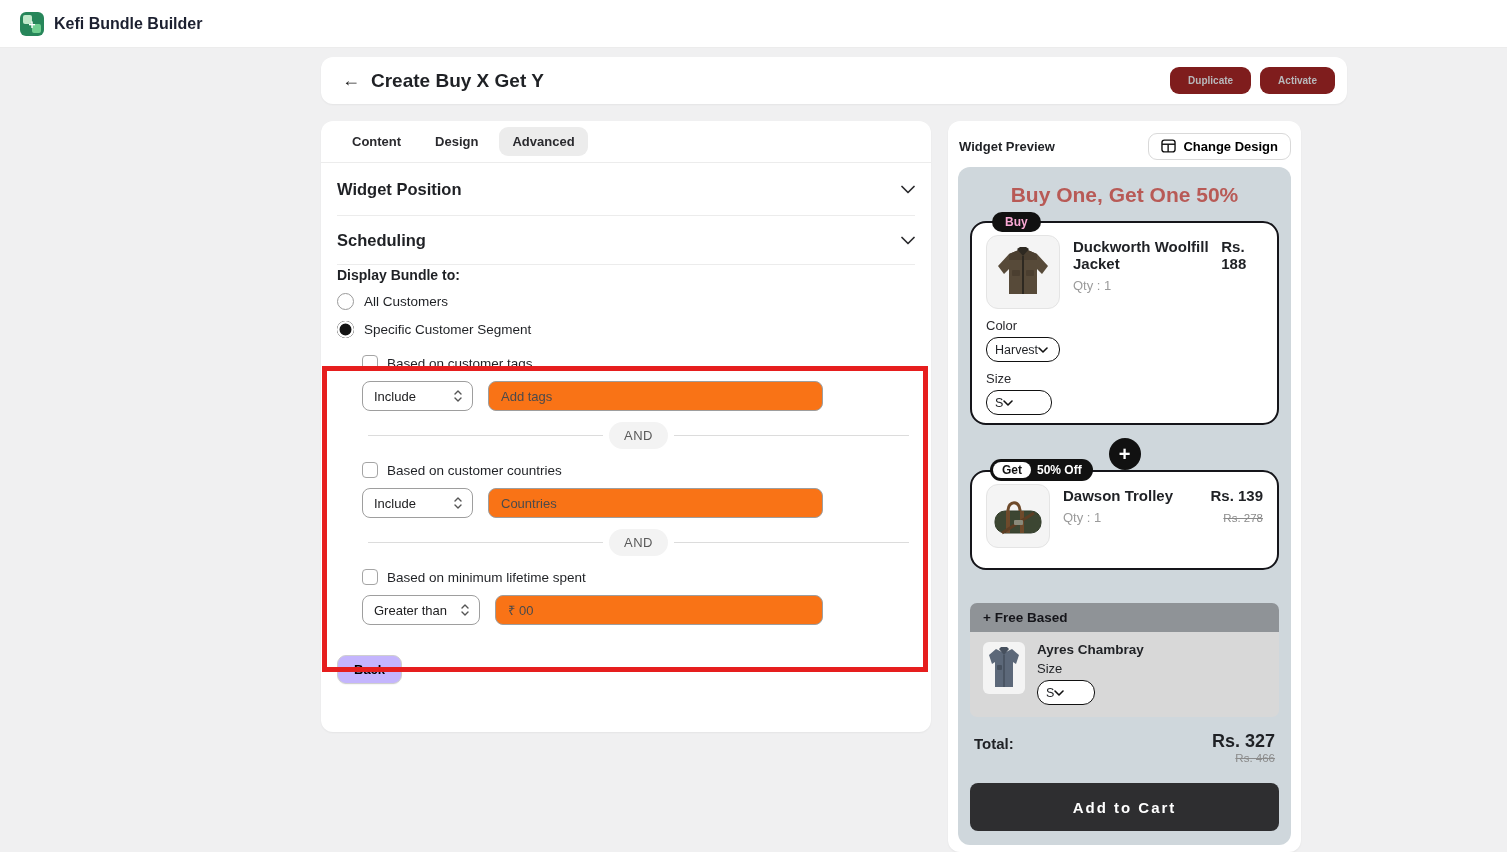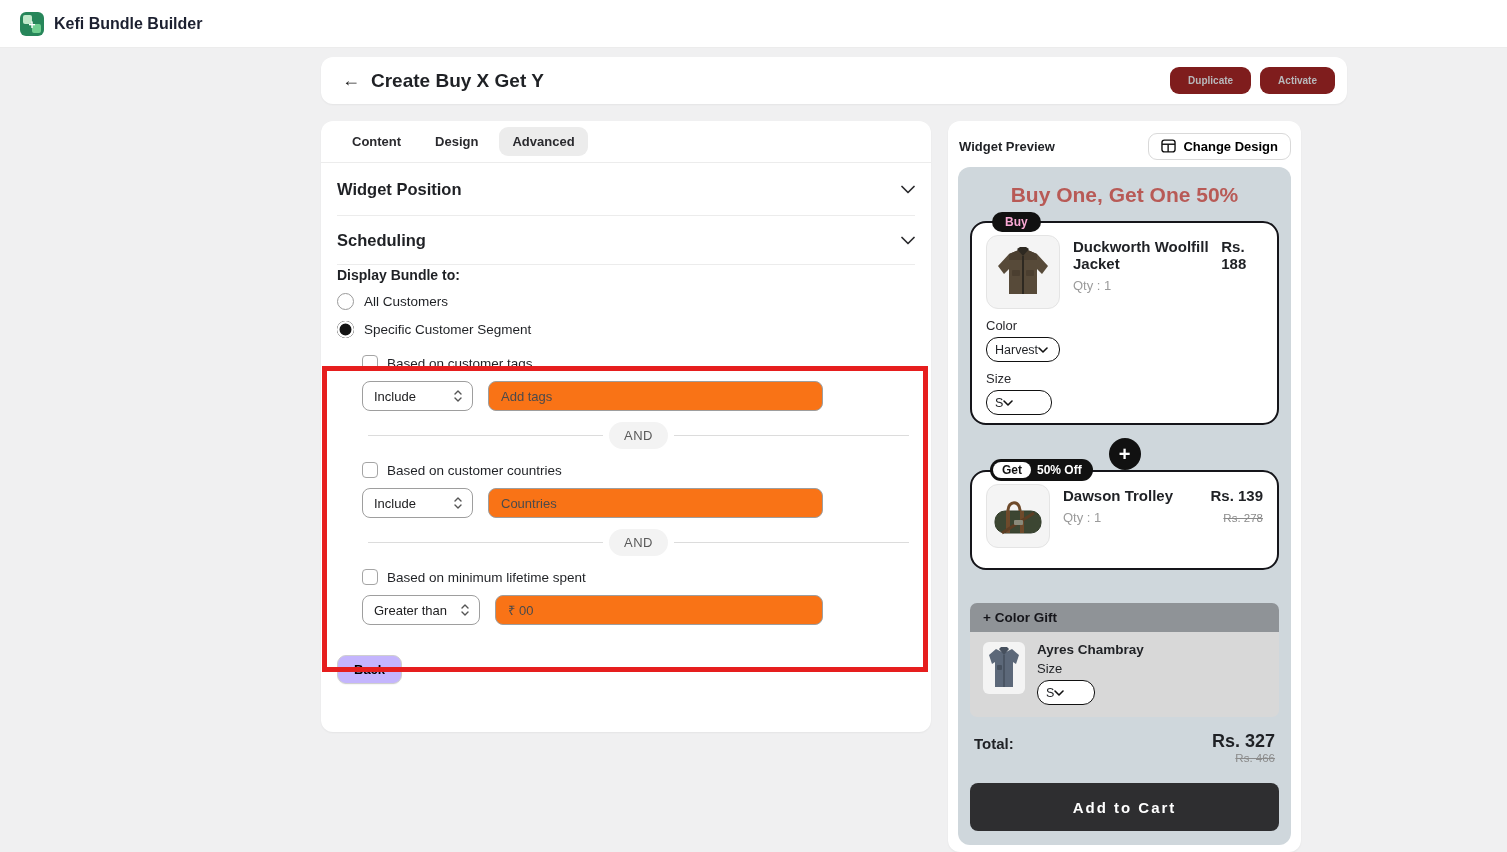--- a/index.html
+++ b/index.html
@@ -311,21 +311,21 @@
             <div class="prod-line">
               <span class="prod-qty">Qty : 1</span>
               <span class="orig-price" style="margin-left:auto;">Rs. 278</span>
             </div>
           </div>
         </div>
       </div>
 
       
       <div class="free-gift">
-        <div class="fg-head">+ Color Gift</div>
+        <div class="fg-head">+ Free Based</div>
         <div class="fg-body">
           <div class="fg-img">
             <svg width="36" height="46" viewBox="0 0 36 46">
                 <path d="M10 4 L18 8 L26 4 L33 10 L30 19 L27 17 L27 42 L9 42 L9 17 L6 19 L3 10 Z" fill="#5c6879"></path>
                 <path d="M13 4 L18 10 L23 4 L21 2 L15 2 Z" fill="#46505e"></path>
                 <line x1="18" y1="10" x2="18" y2="42" stroke="#46505e" stroke-width="1.6"></line>
                 <rect x="11" y="20" width="5" height="5" rx="1" fill="#46505e"></rect>
               </svg>
           </div>
           <div>

